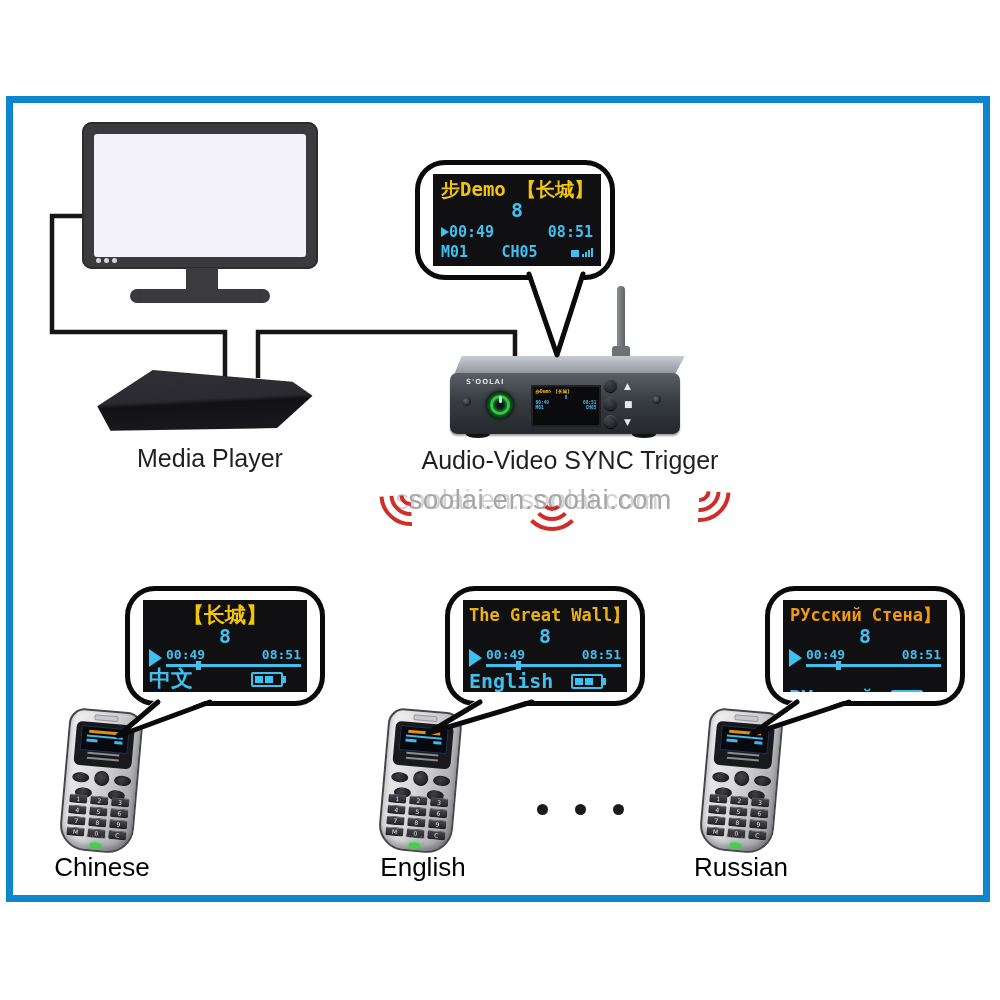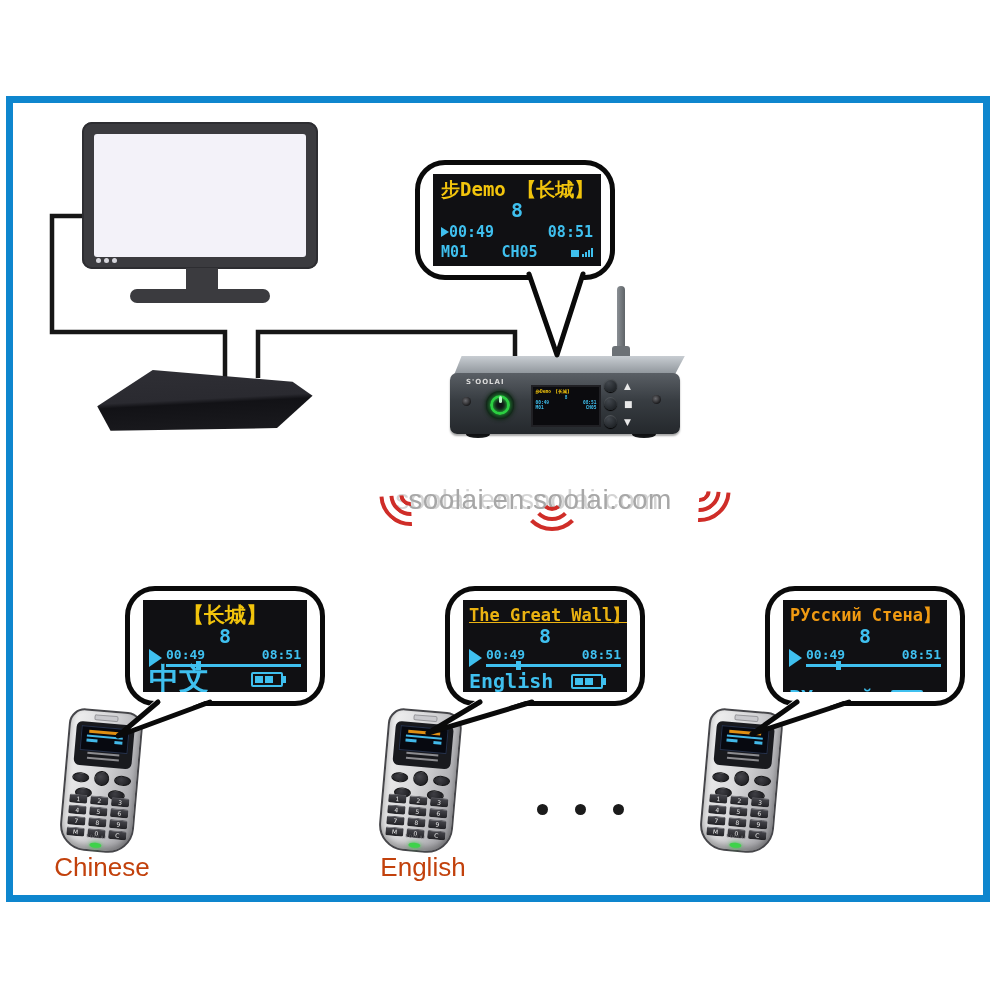--- a/index.html
+++ b/index.html
@@ -111,21 +111,21 @@
   .r-oval{width:17px;height:10px;border-radius:50%;background:radial-gradient(circle at 40% 35%,#3e3e44,#222226 75%);border:1px solid #141416;box-sizing:border-box;}
   .r-round{width:15px;height:15px;border-radius:50%;background:radial-gradient(circle at 40% 35%,#46464c,#232327 75%);border:1px solid #141416;box-sizing:border-box;}
   .r-keypad{position:absolute;top:86px;left:7px;right:7px;display:grid;grid-template-columns:repeat(3,1fr);gap:2px 3px;}
   .r-key{height:8px;border-radius:2px;background:linear-gradient(#45454b,#222226);color:#eee;
          font:6px/8px "DejaVu Sans",sans-serif;text-align:center;border-top:1px solid #606066;}
   .r-brand{position:absolute;top:124px;left:0;right:0;text-align:center;font:bold 4px "DejaVu Sans",sans-serif;color:#55555a;letter-spacing:.5px;}
   .r-led{position:absolute;bottom:4px;left:50%;transform:translateX(-50%);width:12px;height:5px;border-radius:50%;
          background:#3ed24a;box-shadow:0 0 4px #3ed24a;}
 
   .dot{width:11px;height:11px;border-radius:50%;background:#1b1b1b;z-index:2;}
-  .lang-caption{top:852px;width:140px;text-align:center;font-size:26px;color:#c2410c;z-index:2;}
+  .lang-caption{top:852px;width:140px;text-align:center;font-size:26px;color:#000000;z-index:2;}
 </style>
 </head>
 <body>
 
 <div id="canvas">
 
   <div id="frame" class="abs"></div>
 
   <svg id="cables" class="abs" width="1000" height="1000">
     <path d="M84 216 L52 216 L52 332 L225 332 L225 378" fill="none" stroke="#161616" stroke-width="4.5"></path>
@@ -135,20 +135,21 @@
   <div id="monitor-bezel" class="abs">
     <div id="monitor-screen" class="abs"></div>
     <div class="m-dot abs" style="left:14px"></div>
     <div class="m-dot abs" style="left:22px"></div>
     <div class="m-dot abs" style="left:30px"></div>
   </div>
   <div id="monitor-neck" class="abs"></div>
   <div id="monitor-base" class="abs"></div>
 
   <div id="media-player" class="abs"></div>
+  <div class="caption abs" style="left:95px;top:444px;width:230px;text-align:center">Media Player</div>
 
   <div id="antenna" class="abs"></div>
   <div id="antenna-base" class="abs"></div>
   <div id="trigger-top" class="abs"></div>
   <div id="trigger-front" class="abs">
     <div id="trigger-brand" class="abs">S'OOLAI</div>
     <div class="screw abs" style="left:12px;top:24px"></div>
     <div class="screw abs" style="left:202px;top:22px"></div>
     <div id="power-btn" class="abs">
       <div id="power-ring" class="abs"></div>
@@ -170,20 +171,21 @@
     </div>
     <div class="t-btn abs" style="left:154px;top:6px"></div>
     <div class="t-btn abs" style="left:154px;top:24px"></div>
     <div class="t-btn abs" style="left:154px;top:42px"></div>
     <div class="t-glyph abs" style="left:174px;top:8px">▲</div>
     <div class="t-glyph abs" style="left:174px;top:26px">■</div>
     <div class="t-glyph abs" style="left:174px;top:44px">▼</div>
   </div>
   <div class="foot abs" style="left:466px"></div>
   <div class="foot abs" style="left:632px"></div>
+  <div class="caption abs" style="left:420px;top:446px;width:300px;text-align:center">Audio-Video SYNC Trigger</div>
 
   <div id="watermark" class="abs">soolai.en.soolai.com</div>
   <div id="wifi-left" class="wifi abs">
     <i class="arc a1"></i>
       <i class="arc a2"></i>
       <i class="arc a3"></i>
   </div>
   <div id="wifi-center" class="wifi abs">
     <i class="arc a1"></i>
       <i class="arc a2"></i>
@@ -230,32 +232,32 @@
           <div class="times">
             <span>00:49</span>
             <span>08:51</span>
           </div>
           <div class="line">
               <div class="knob"></div>
             </div>
         </div>
       </div>
       <div class="o-bottom" style="margin-top:1px">
-        <span class="lang" style="font-size:30px">中文</span>
+        <span class="lang" style="font-size:22px">中文</span>
         <span class="batt">
             <i></i>
             <i></i>
           </span>
       </div>
     </div>
   </div>
 
   <div class="bubble abs" style="left:445px;top:586px">
     <div class="oled oled-big">
-      <div class="o-title" style="font-size: 17px; color: rgb(234, 178, 17); text-decoration: underline;">The Great Wall】</div>
+      <div class="o-title" style="font-size: 17px; color: rgb(234, 178, 17);">The Great Wall】</div>
       <div class="o-num">8</div>
       <div style="display:flex;align-items:center;margin-top:2px">
         <i class="r-play"></i>
         <div class="prog">
           <div class="times">
             <span>00:49</span>
             <span>08:51</span>
           </div>
           <div class="line">
               <div class="knob"></div>
@@ -442,14 +444,15 @@
   </div>
 
   <div class="abs" style="left:537px;top:804px;display:flex;gap:27px;z-index:2">
     <i class="dot"></i>
       <i class="dot"></i>
       <i class="dot"></i>
   </div>
 
   <div class="lang-caption abs" style="left:32px">Chinese</div>
   <div class="lang-caption abs" style="left:353px">English</div>
+  <div class="lang-caption abs" style="left:671px">Russian</div>
 
 </div>
 
 </body></html>

